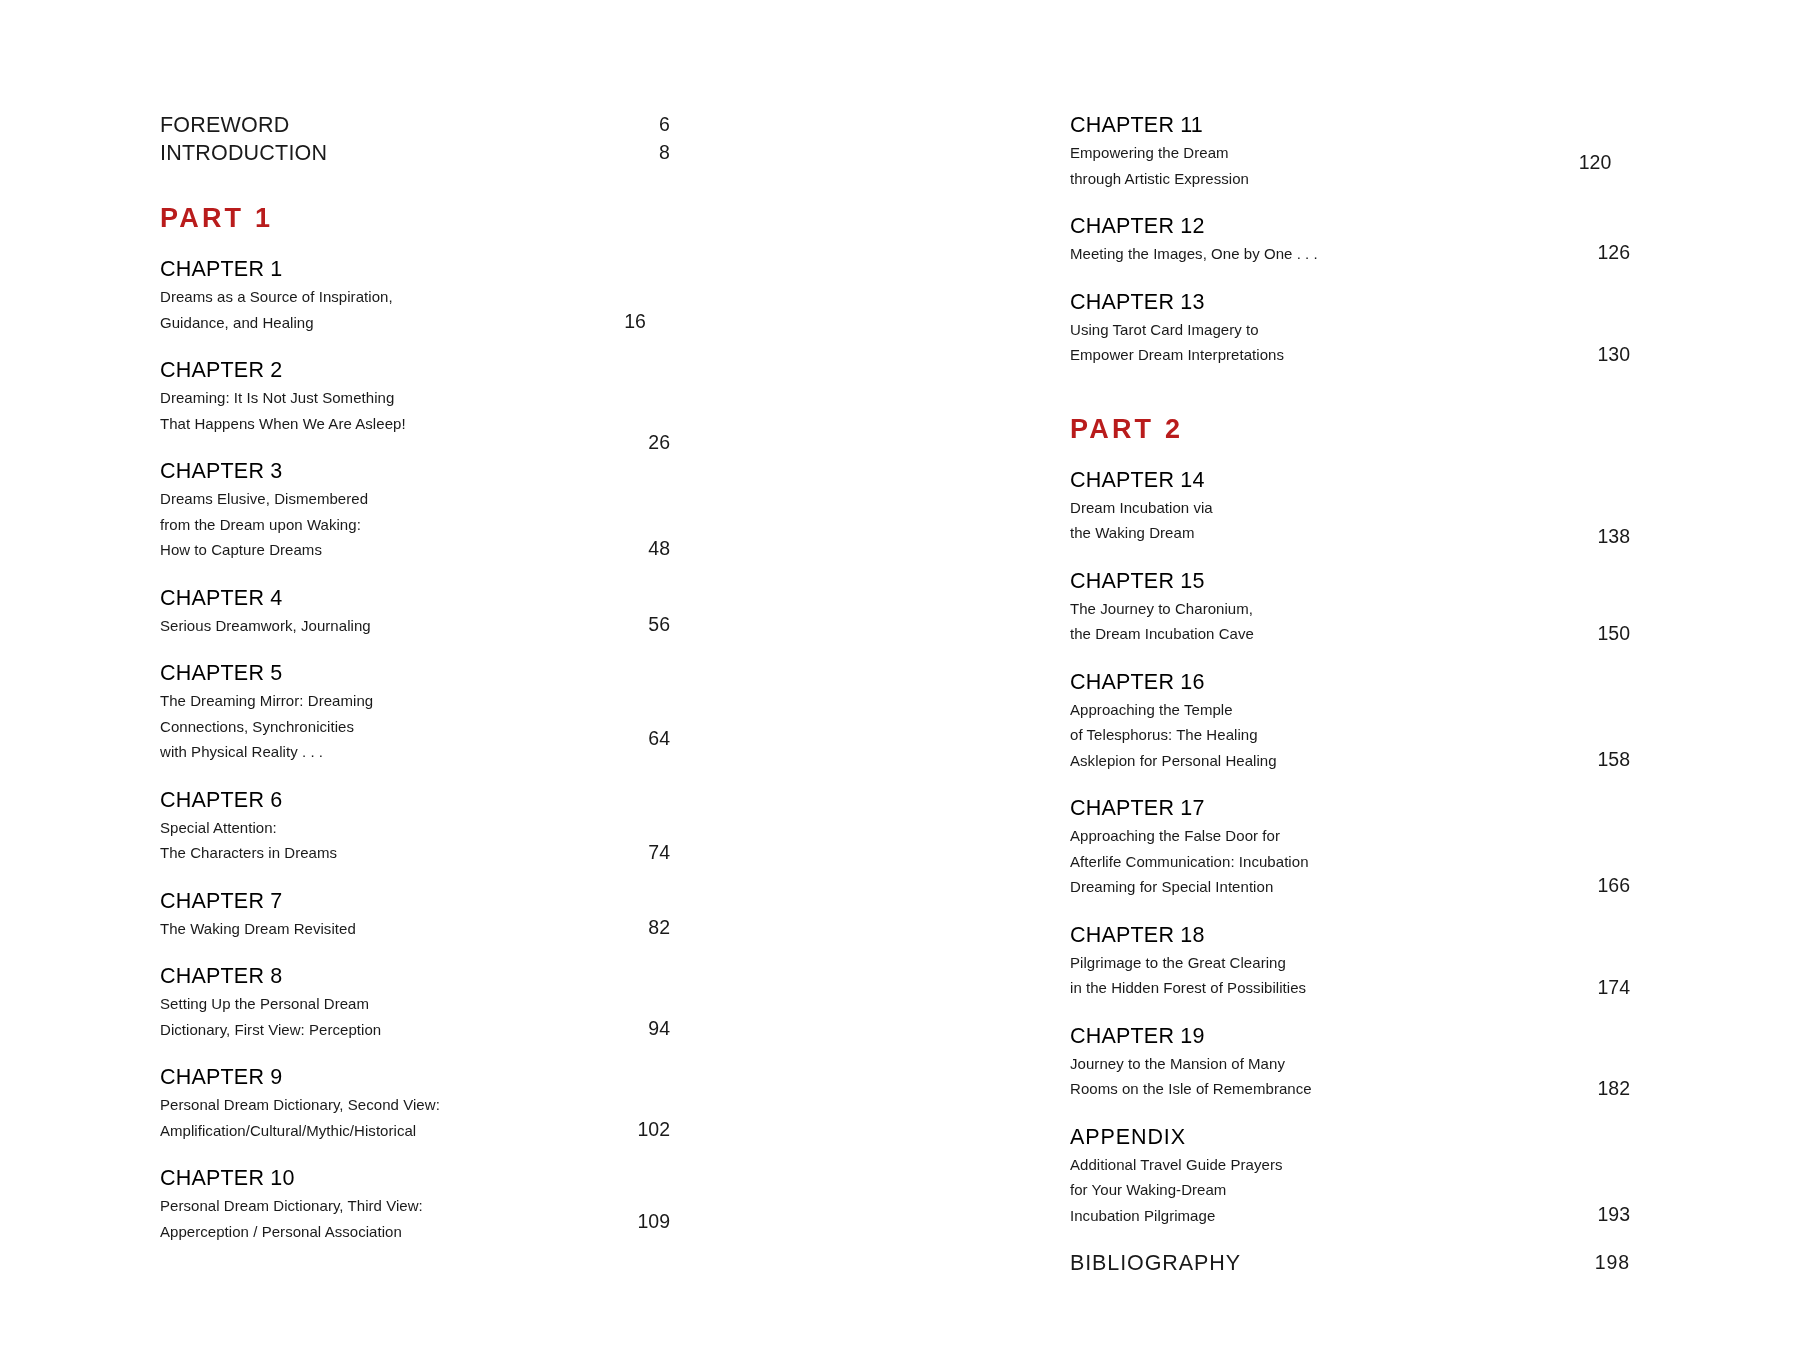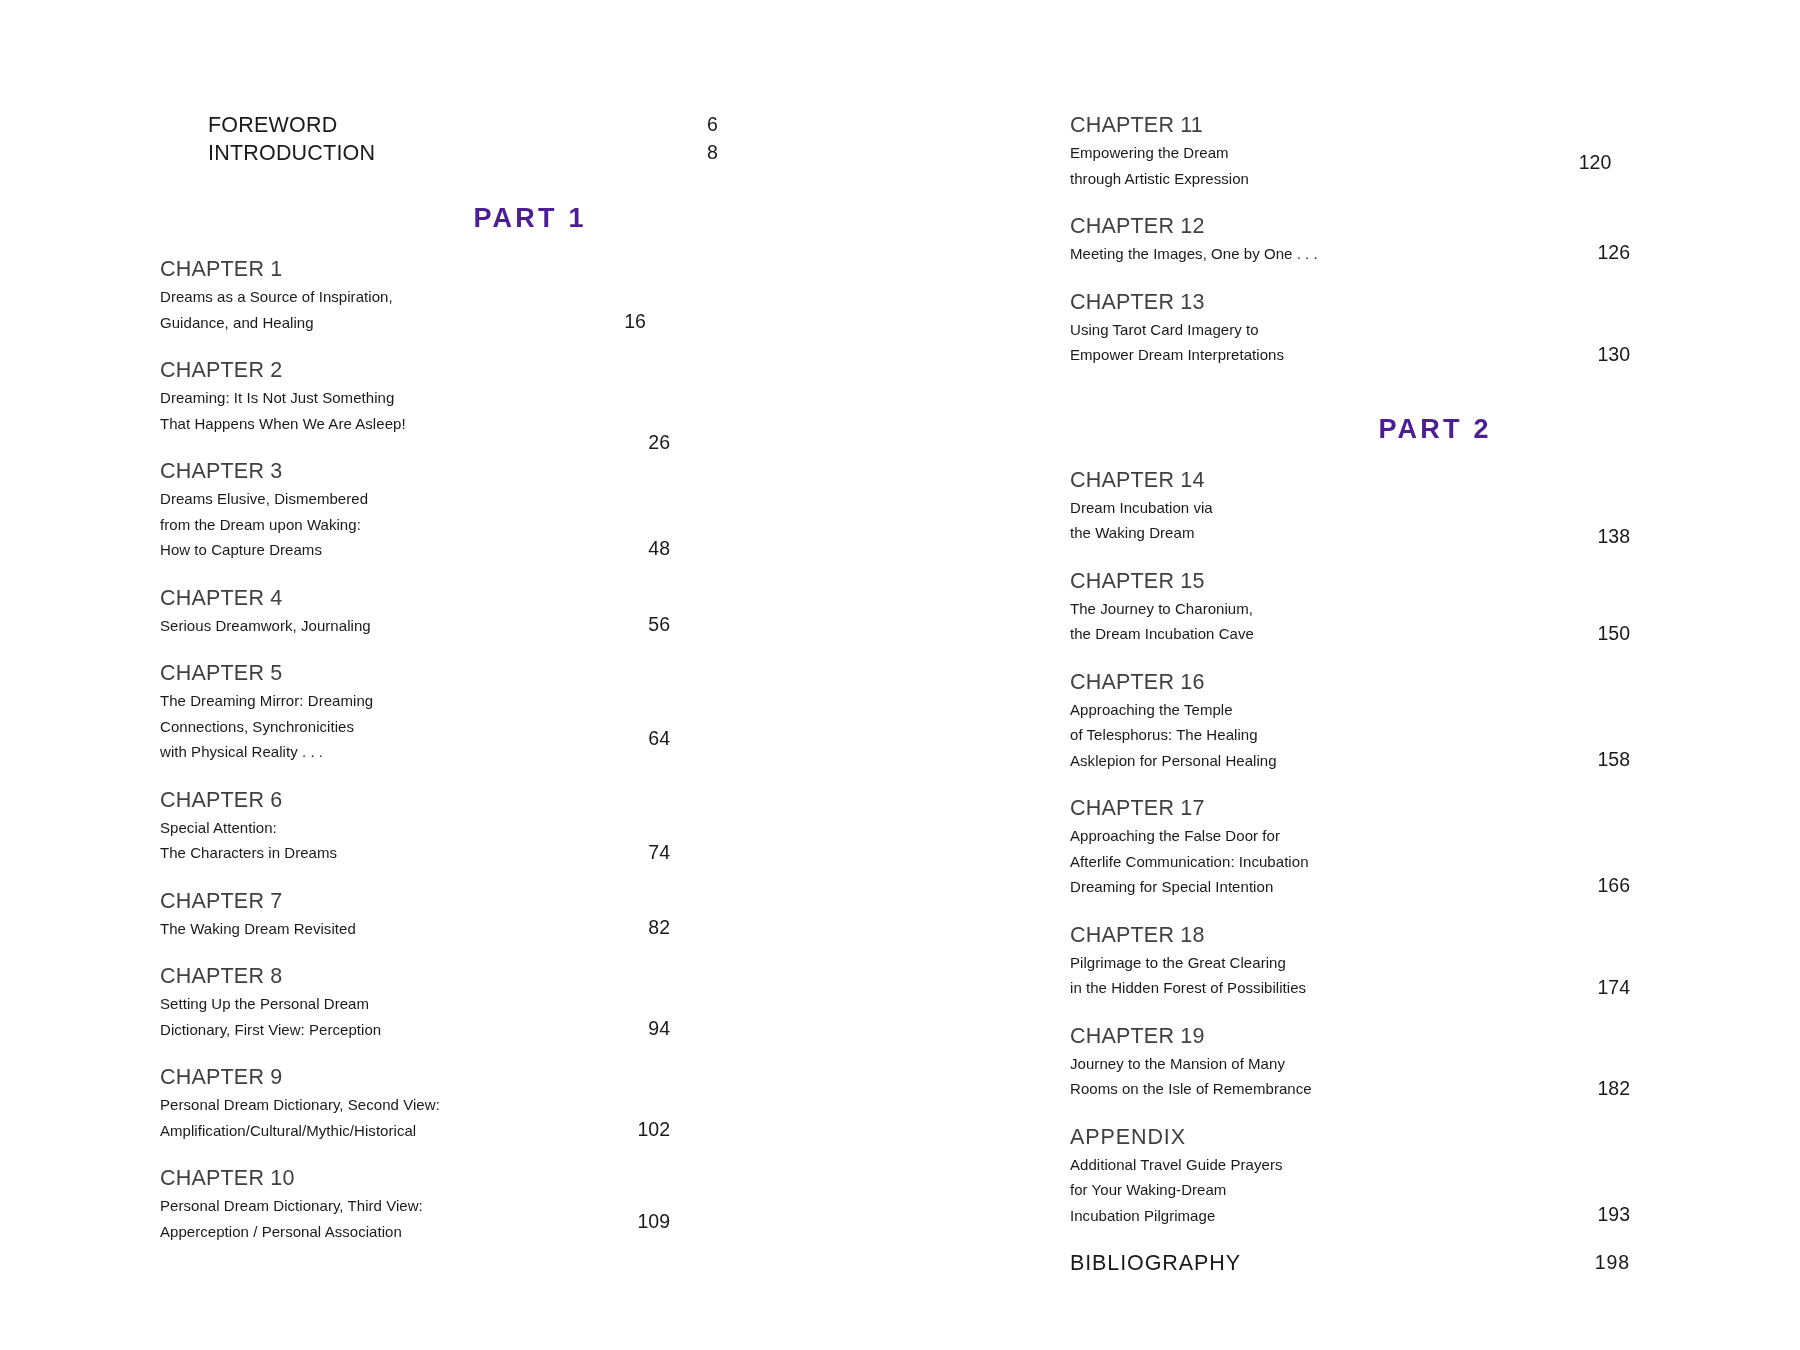--- a/index.html
+++ b/index.html
@@ -36,21 +36,21 @@
     position: relative;
     margin-bottom: 22px;
   }
   .entry.tight {
     margin-bottom: 0;
   }
   .entry-head {
     font-size: 21.5px;
     line-height: 27px;
     letter-spacing: 0.2px;
-    color: #404040;
+    color: #000000;
     white-space: pre;
   }
   .entry-line {
     font-size: 15px;
     line-height: 25.5px;
     letter-spacing: 0.05px;
     color: #1a1a1a;
     white-space: pre;
   }
   .lines {
@@ -69,30 +69,28 @@
   }
   .col-right .pagenum {
     width: 70px;
     left: 490px;
   }
   .part-title {
     font-size: 27px;
     font-weight: bold;
     letter-spacing: 3.2px;
     margin: 0;
-    color: #4c1d95;
-    text-align: center;
+    color: #b91c1c;
   }
   .front-row {
     position: relative;
     font-size: 21.5px;
     line-height: 27px;
     letter-spacing: 0.2px;
     margin-bottom: 1px;
-    margin-left: 48px;
   }
   .front-row .pagenum {
     top: 0;
   }
   .spacer-part1 { height: 36px; }
   .spacer-before-part2 { height: 24px; }
   .appendix-head {
     font-size: 21.5px;
     line-height: 27px;
     letter-spacing: 0.9px;

